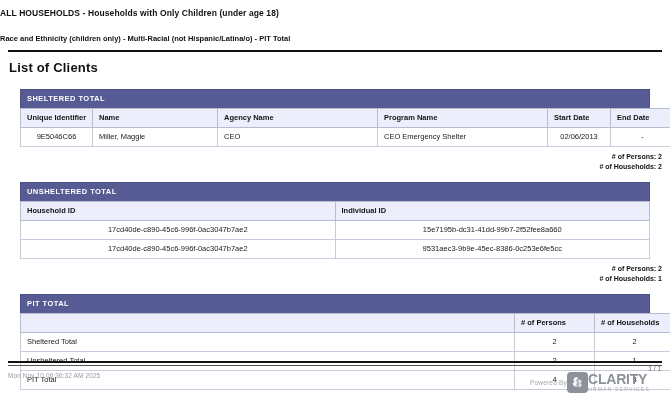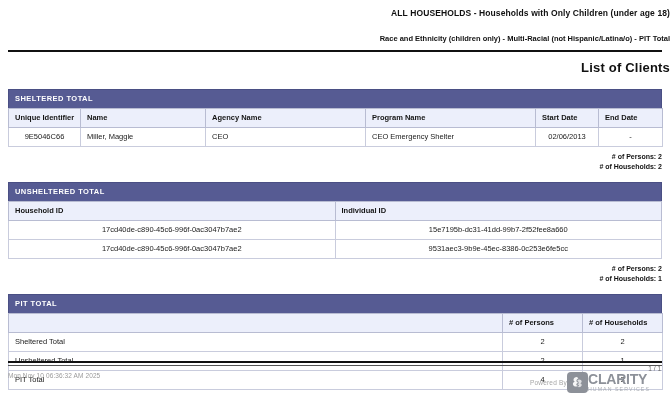--- a/index.html
+++ b/index.html
@@ -13,53 +13,53 @@
     height: 401px;
     position: relative;
     font-family: "Liberation Sans", sans-serif;
     color: #1a1a1a;
     overflow: hidden;
   }
 
   
   .report-head {
     padding: 7px 0 0 0;
-    text-align: right;
+    text-align: left;
   }
   .report-title {
     font-size: 8.5px;
     font-weight: bold;
     letter-spacing: 0.1px;
     color: #111;
     line-height: 12px;
   }
   .report-subtitle {
     font-size: 7.5px;
     font-weight: bold;
     color: #111;
     line-height: 12px;
     margin-top: 14px;
   }
   .head-rule {
     margin: 5px 8px 0 8px;
     border-top: 2px solid #111;
   }
   .page-heading {
-    text-align: right;
+    text-align: left;
     font-size: 13px;
     font-weight: bold;
     color: #111;
     margin-top: 8px;
     letter-spacing: 0.2px;
     padding-left: 9px;
   }
 
   
   .section {
-    margin: 0 8px;
+    margin: 0 20px;
   }
   .section-bar {
     background: #565b93;
     color: #ffffff;
     font-size: 7.5px;
     font-weight: bold;
     letter-spacing: 0.45px;
     padding: 4px 6px 4px 6px;
     border: 1px solid #4a4f84;
     border-bottom: none;

